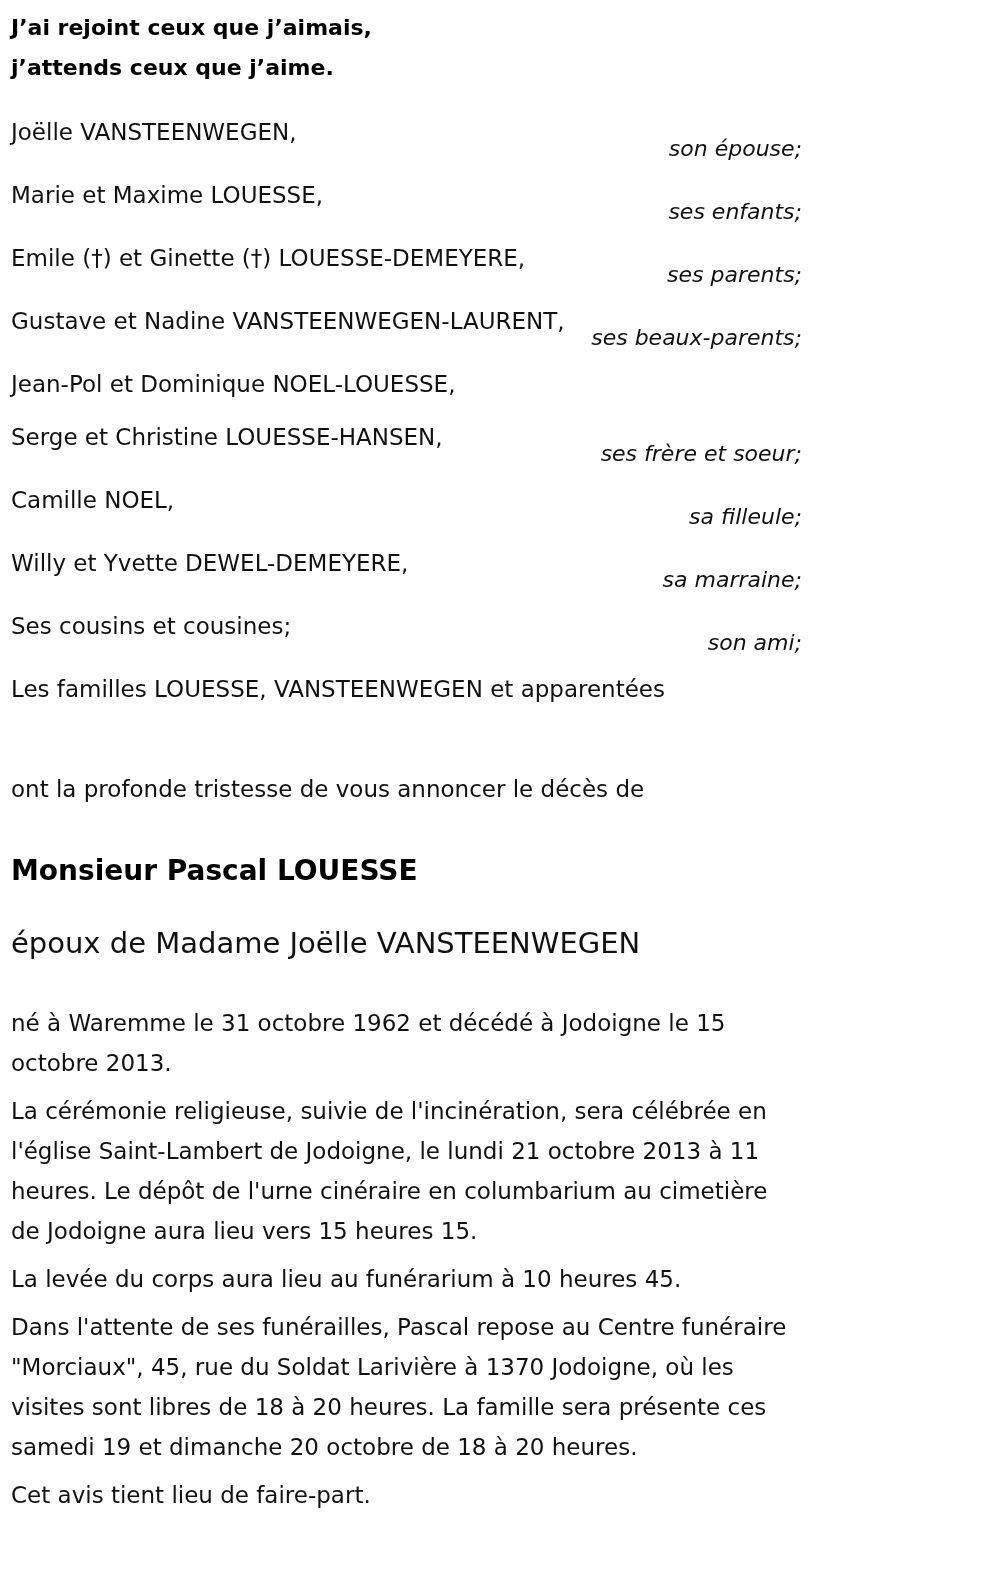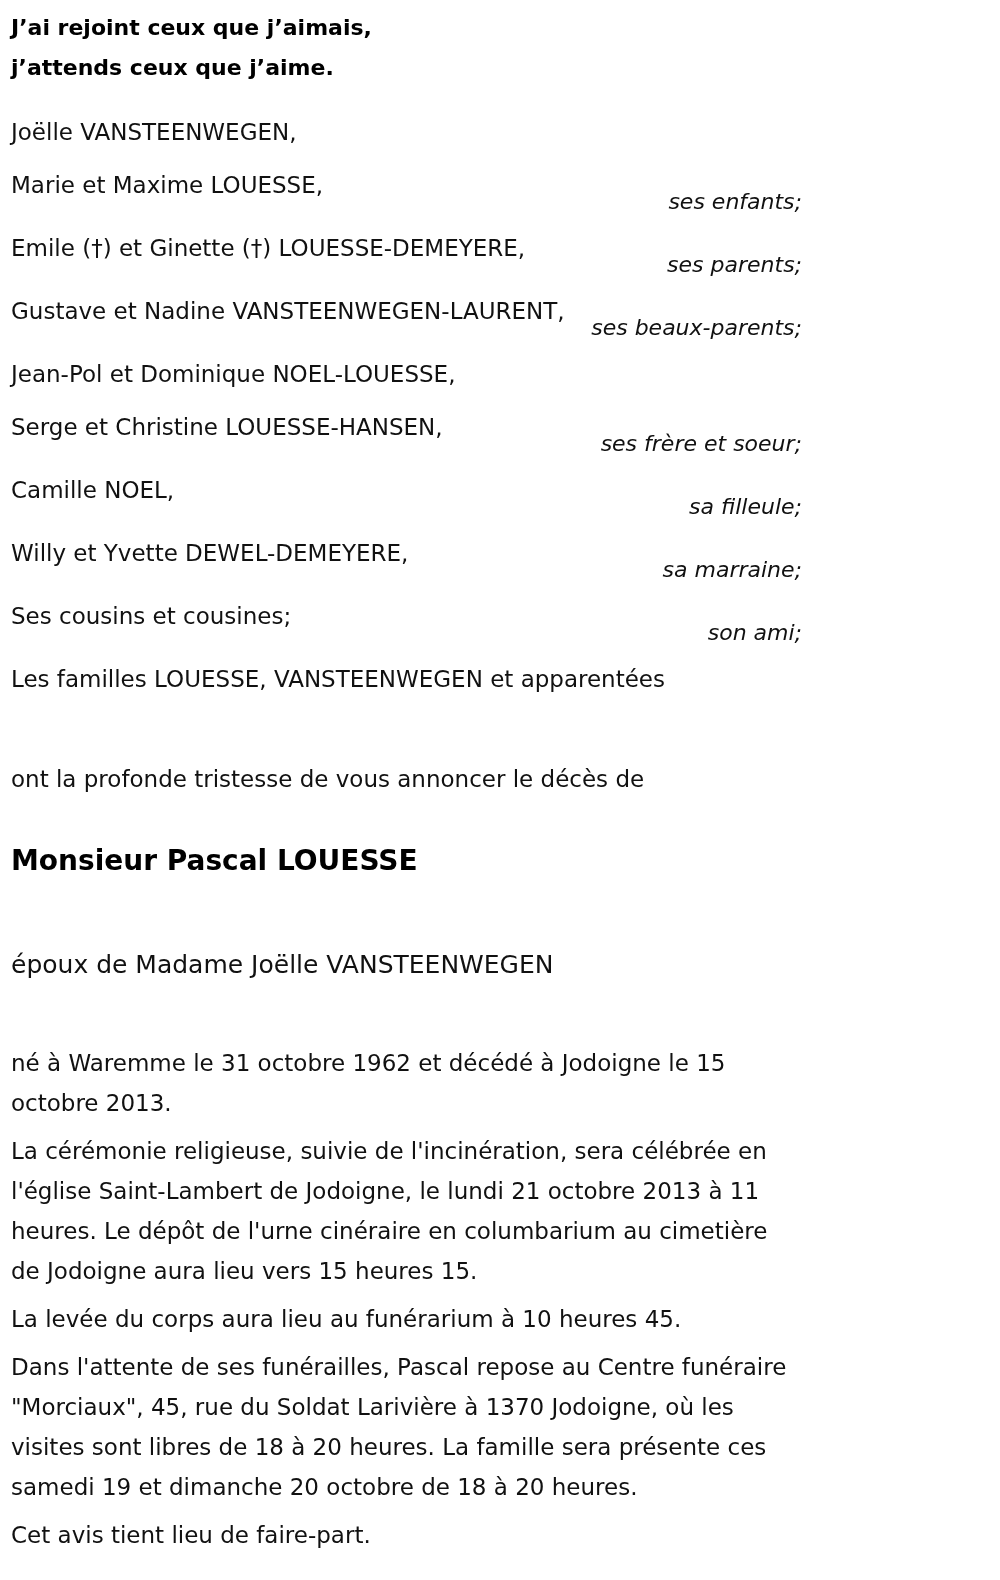--- a/index.html
+++ b/index.html
@@ -55,44 +55,45 @@
       margin-top: 60px;
     }
     .deceased {
       font-size: 28px;
       font-weight: bold;
       margin-top: 40px;
       line-height: 44px;
       color: #000;
     }
     .spouse {
-      font-size: 25px;
+      font-size: 29px;
       line-height: 40px;
-      margin-top: 62px;
+      margin-top: 30px;
     }
     .para {
       font-size: 23px;
       line-height: 40px;
       margin: 0 0 8px 0;
     }
-    .para.first { margin-top: 58px; }
+    .para.first { margin-top: 40px; }
   </style>
 </head>
 <body>
 
 <div class="page">
 
   <div class="quote">
     <div>J’ai rejoint ceux que j’aimais,</div>
     <div>j’attends ceux que j’aime.</div>
   </div>
 
   <div class="family">
     <div class="fam-group">
       <div class="name-line">Joëlle VANSTEENWEGEN,</div>
+      <div class="relation">son épouse;</div>
     </div>
     <div class="fam-group">
       <div class="name-line">Marie et Maxime LOUESSE,</div>
       <div class="relation">ses enfants;</div>
     </div>
     <div class="fam-group">
       <div class="name-line">Emile (†) et Ginette (†) LOUESSE-DEMEYERE,</div>
       <div class="relation">ses parents;</div>
     </div>
     <div class="fam-group">

